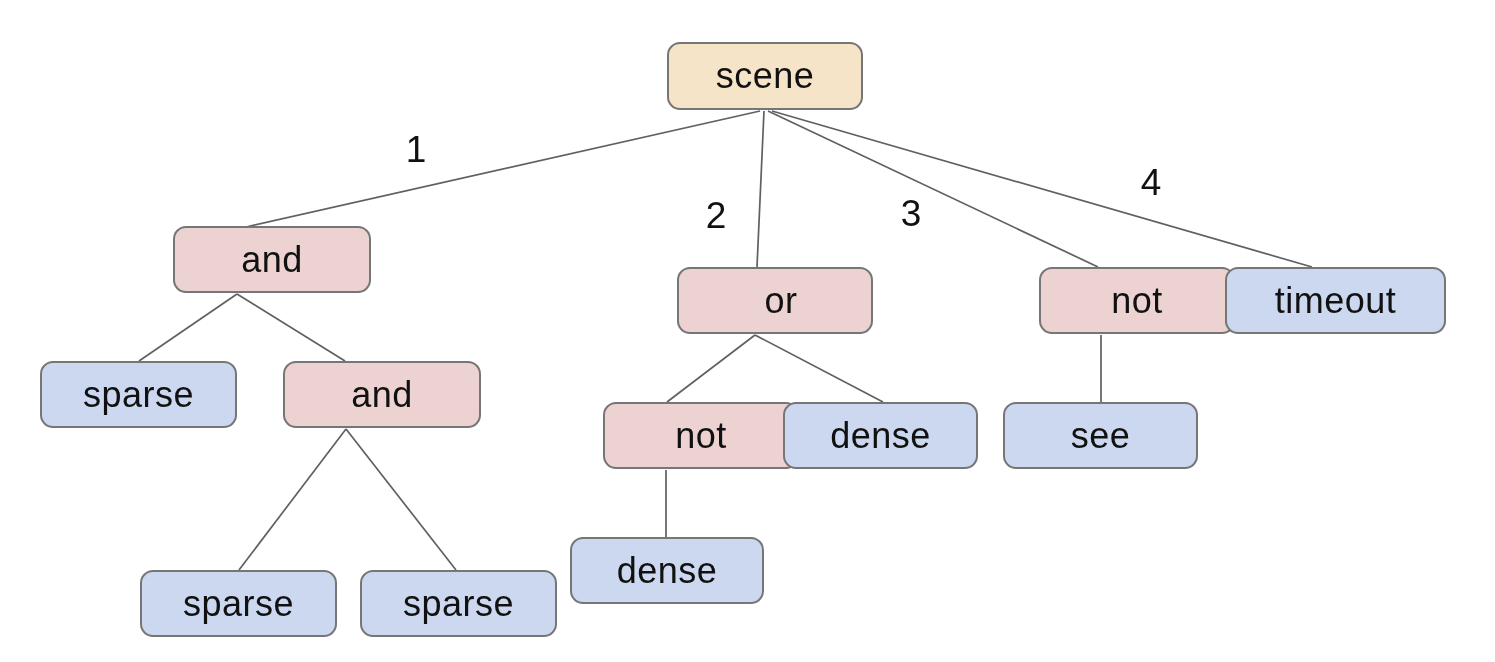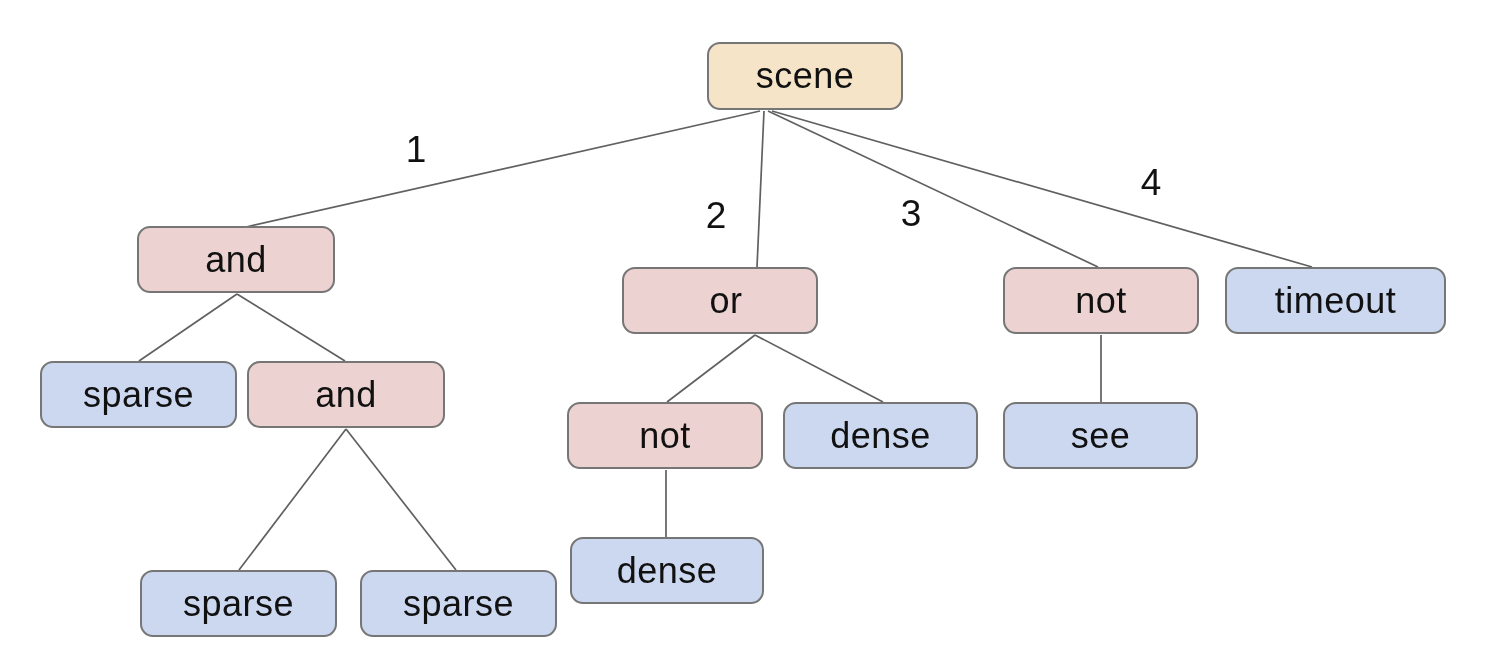--- a/index.html
+++ b/index.html
@@ -34,22 +34,22 @@
     display: flex;
     align-items: center;
     justify-content: center;
     border: 2px solid var(--border-color, #767676);
     border-radius: 13px;
     font-size: 36px;
     color: var(--text-color, #111111);
     letter-spacing: 0.5px;
     white-space: nowrap;
   }
-  .node.root     { background: var(--root-fill, #f5e4c7); margin-left: 40px; }
-  .node.operator { background: var(--operator-fill, #ecd3d1); }
+  .node.root     { background: var(--root-fill, #f5e4c7); }
+  .node.operator { background: var(--operator-fill, #ecd3d1); margin-left: 36px; }
   .node.leaf     { background: var(--leaf-fill, #ccd8f0); }
   .edge-label {
     position: absolute;
     transform: translate(-50%, -50%);
     font-size: 37px;
     color: var(--text-color, #111111);
   }
 </style>
 </head>
 <body>
@@ -69,21 +69,21 @@
       <line x1="666" y1="470" x2="666" y2="537" stroke="#606060" stroke-width="1.7"></line>
       <line x1="1101" y1="335" x2="1101" y2="402" stroke="#606060" stroke-width="1.7"></line>
     </svg>
   <div id="nodes-layer">
       <div class="edge-label" style="left: 416px; top: 150px;">1</div>
       <div class="edge-label" style="left: 716px; top: 216px;">2</div>
       <div class="edge-label" style="left: 911px; top: 214px;">3</div>
       <div class="edge-label" style="left: 1151px; top: 183px;">4</div>
       <div class="node root" style="left: 667px; top: 42px; width: 196px; height: 68px;">scene</div>
       <div class="node operator" style="left: 137px; top: 226px; width: 198px; height: 67px;">and</div>
-      <div class="node operator" style="left: 622px; top: 267px; width: 196px; height: 67px; padding-left: 12px;">or</div>
+      <div class="node operator" style="left: 641px; top: 267px; width: 196px; height: 67px; padding-left: 12px;">or</div>
       <div class="node operator" style="left: 1003px; top: 267px; width: 196px; height: 67px;">not</div>
       <div class="node leaf" style="left: 1225px; top: 267px; width: 221px; height: 67px;">timeout</div>
       <div class="node leaf" style="left: 40px; top: 361px; width: 197px; height: 67px;">sparse</div>
       <div class="node operator" style="left: 247px; top: 361px; width: 198px; height: 67px;">and</div>
       <div class="node operator" style="left: 567px; top: 402px; width: 196px; height: 67px;">not</div>
       <div class="node leaf" style="left: 783px; top: 402px; width: 195px; height: 67px;">dense</div>
       <div class="node leaf" style="left: 1003px; top: 402px; width: 195px; height: 67px;">see</div>
       <div class="node leaf" style="left: 570px; top: 537px; width: 194px; height: 67px;">dense</div>
       <div class="node leaf" style="left: 140px; top: 570px; width: 197px; height: 67px;">sparse</div>
       <div class="node leaf" style="left: 360px; top: 570px; width: 197px; height: 67px;">sparse</div>

